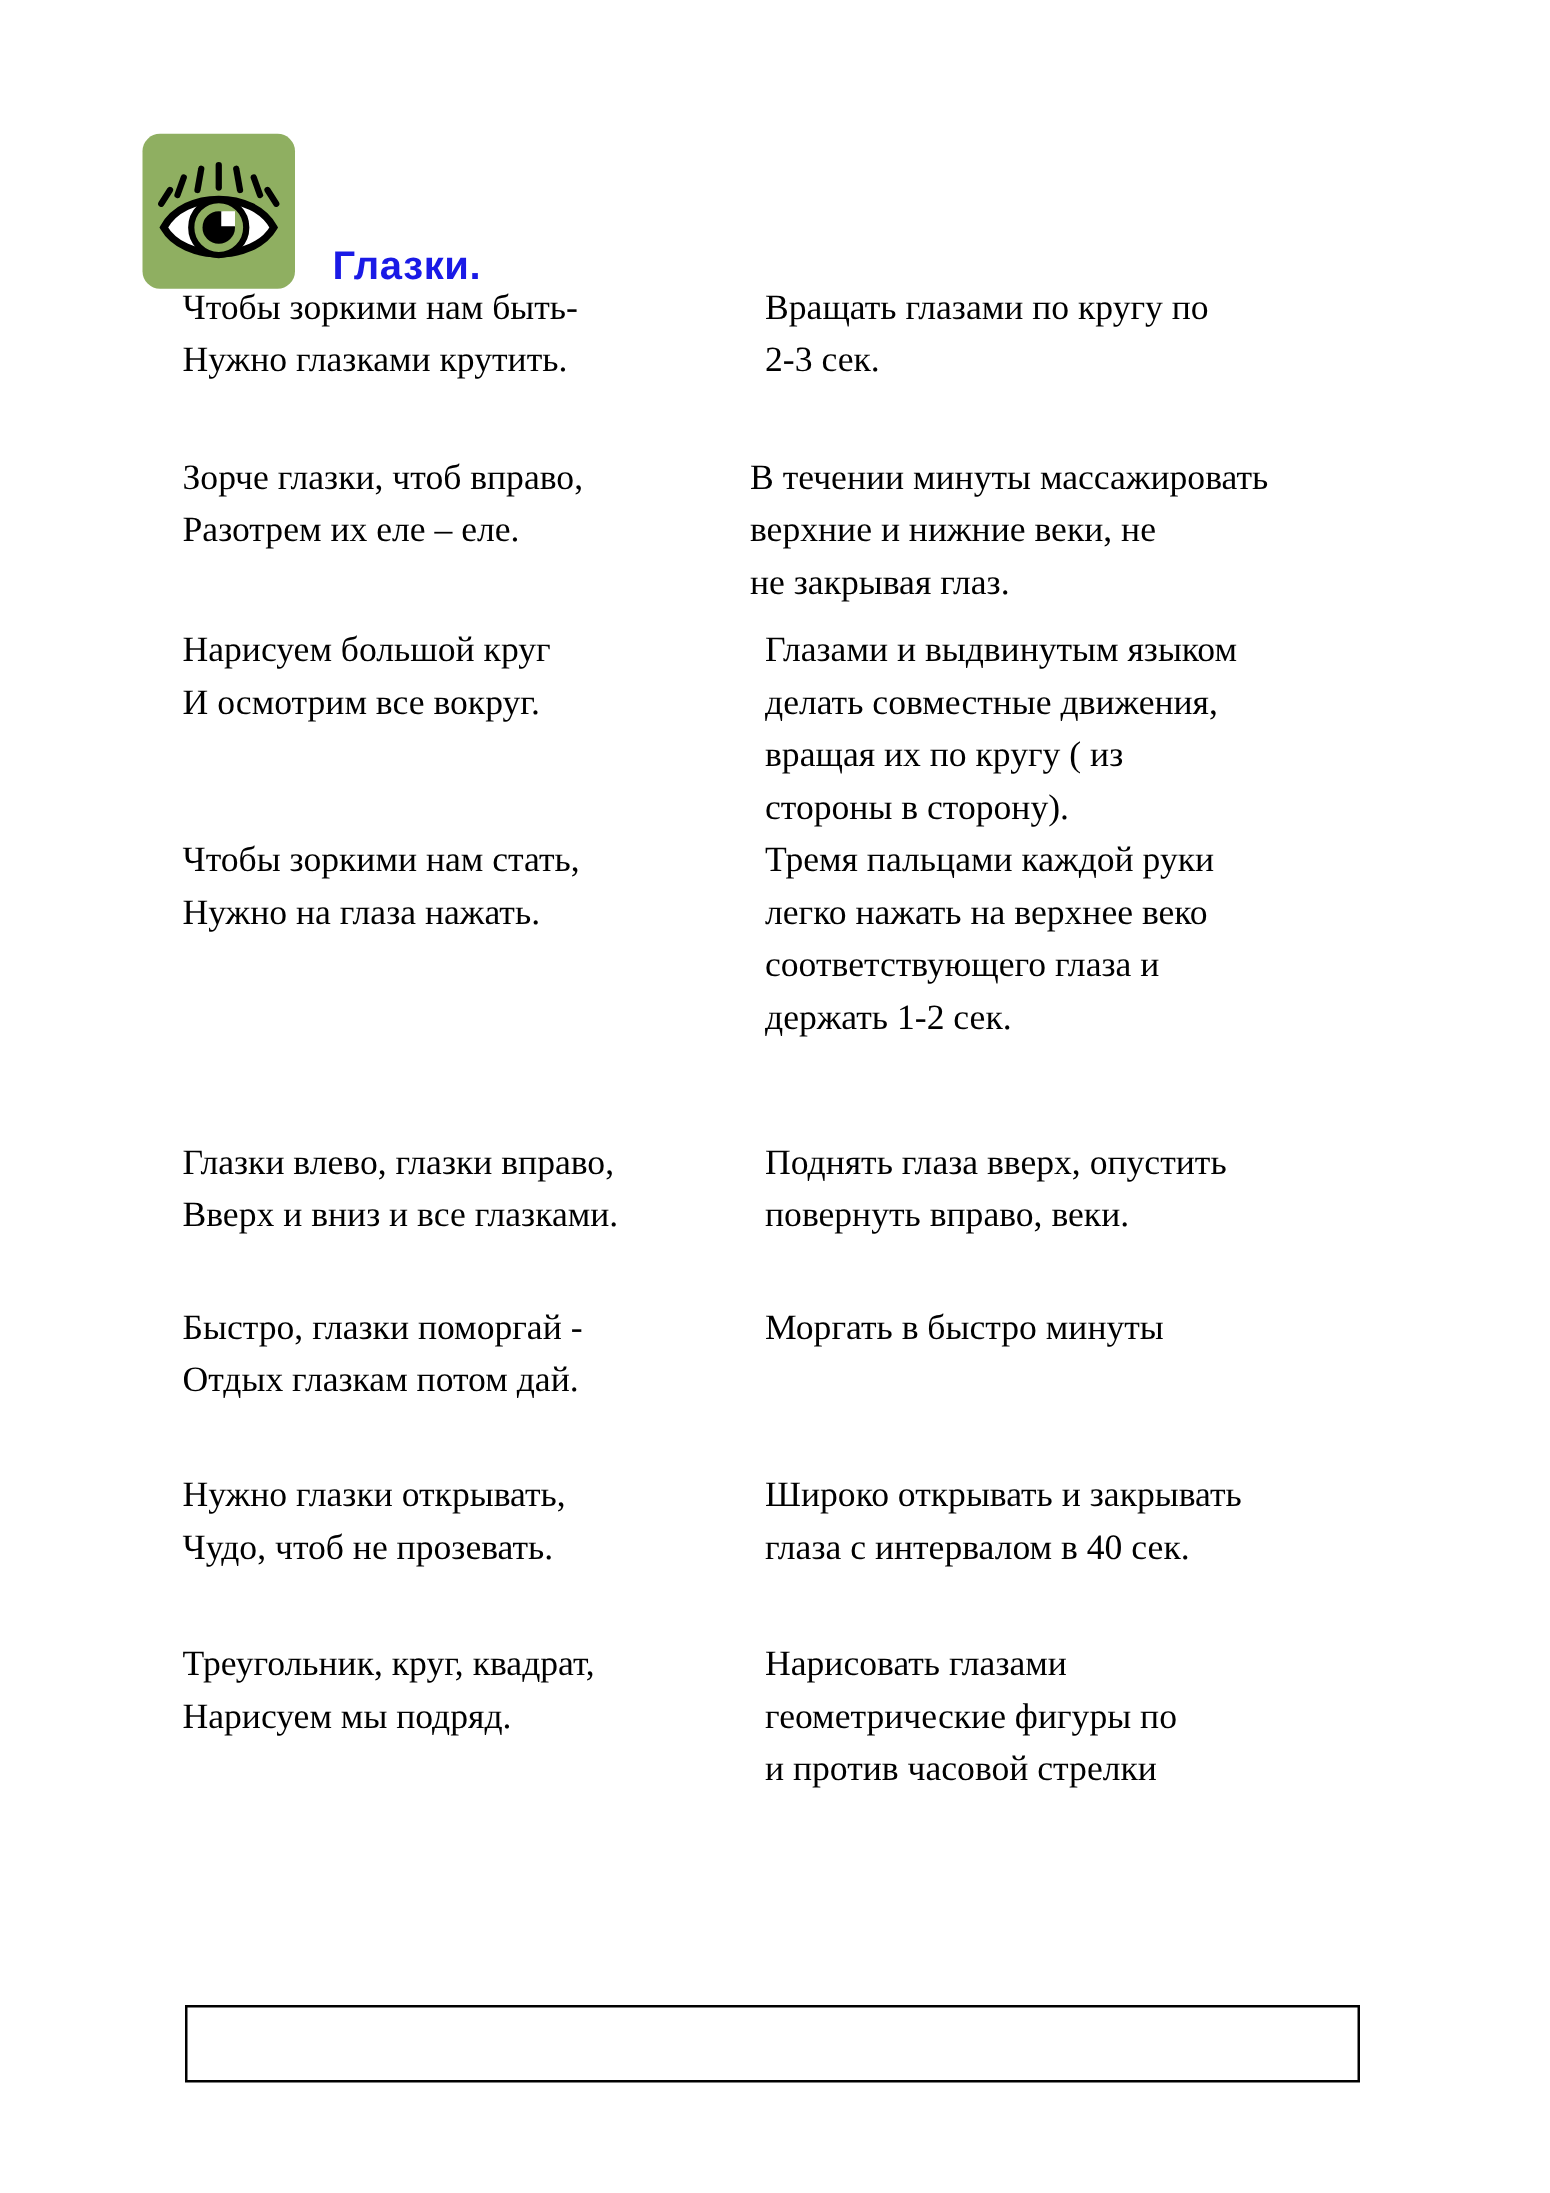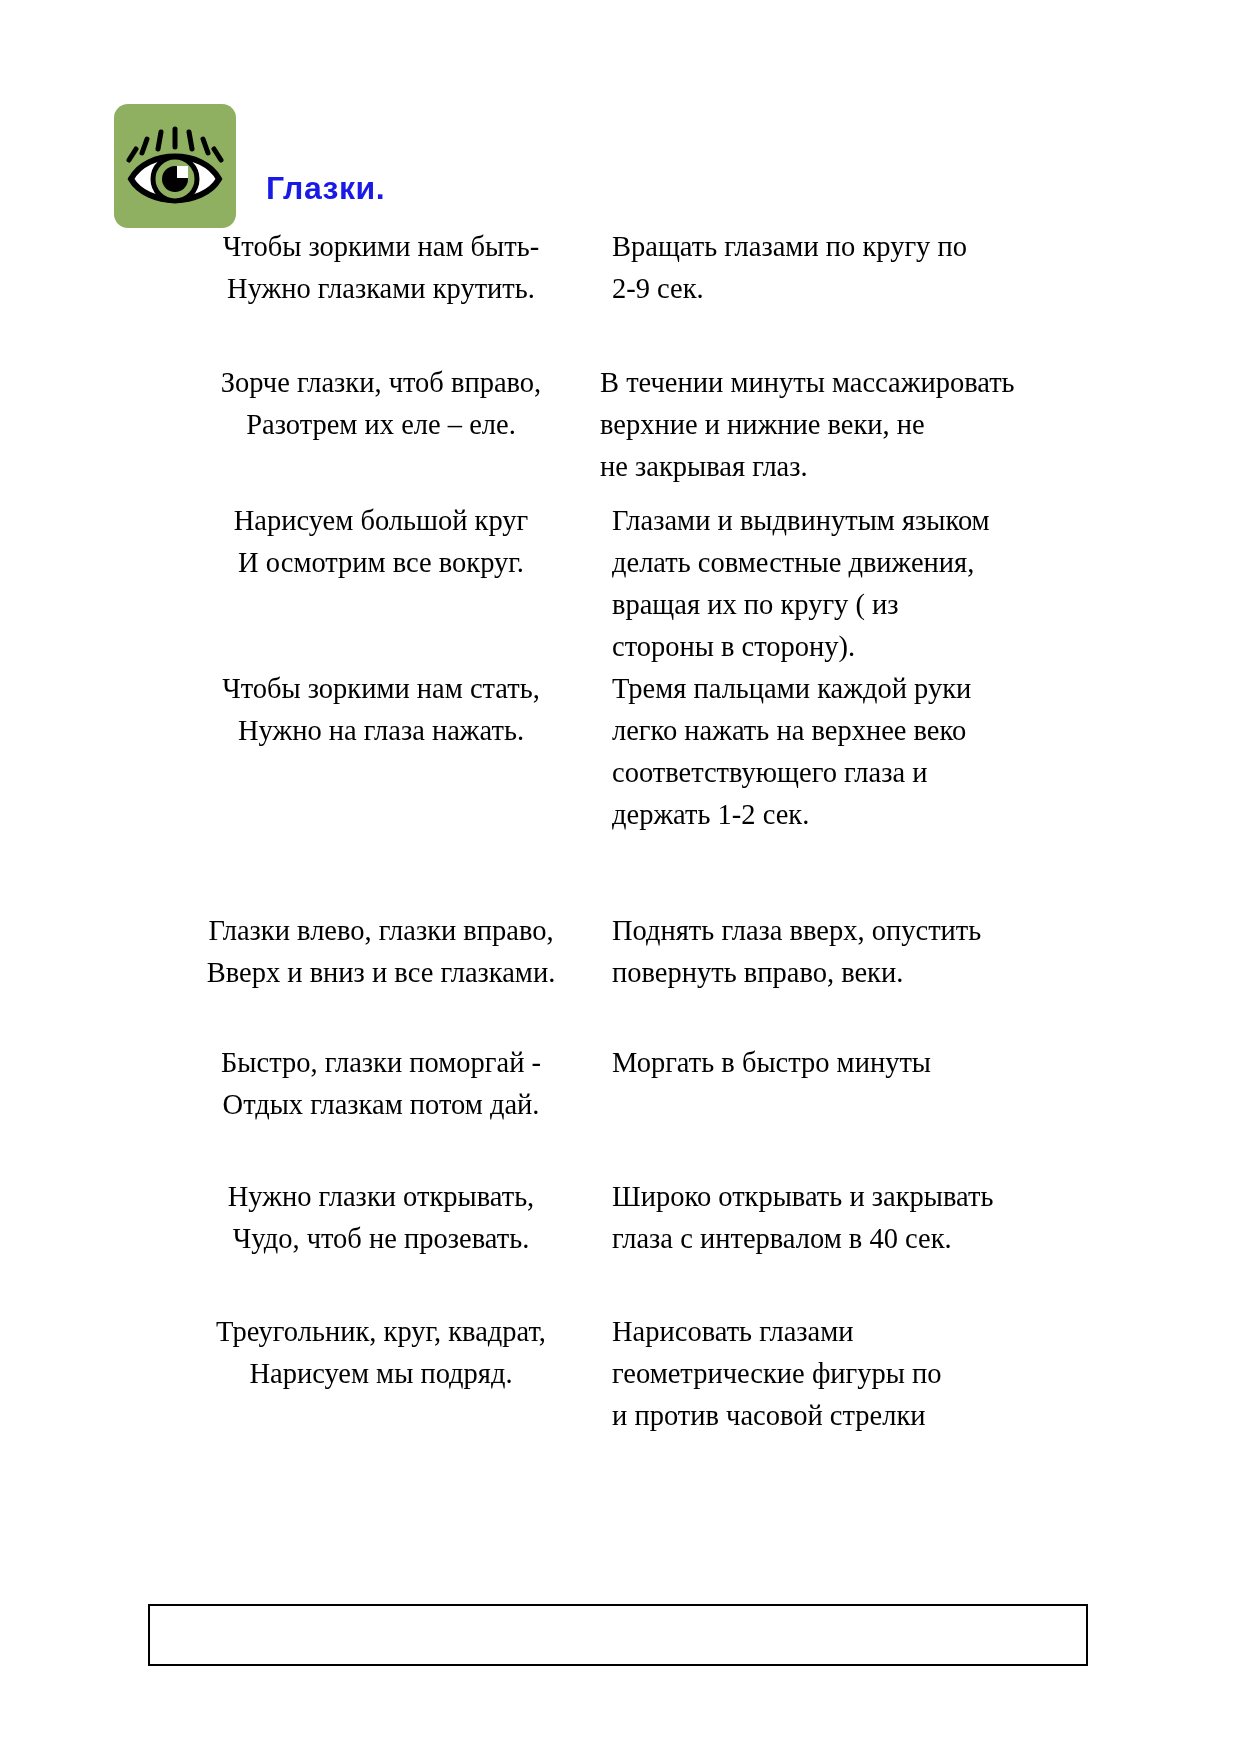--- a/index.html
+++ b/index.html
@@ -26,21 +26,21 @@
   }
 
   
   .header {
     position: absolute;
     left: 114px;
     top: 101px;
     width: 900px;
     height: 130px;
     display: flex;
-    align-items: center;
+    align-items: flex-end;
   }
 
   .icon-tile {
     width: 122px;
     height: 124px;
     background: #8faf61;
     border-radius: 14px;
     display: flex;
     align-items: center;
     justify-content: center;
@@ -78,21 +78,20 @@
     width: 1240px;
   }
 
   .col-left {
     position: absolute;
     left: 146px;
     width: 470px;
     font-size: 28.5px;
     line-height: 1.47;
     white-space: pre-line;
-    text-align: center;
   }
 
   .col-right {
     position: absolute;
     left: 612px;
     width: 470px;
     font-size: 28.5px;
     line-height: 1.47;
     white-space: pre-line;
   }
@@ -139,21 +138,21 @@
     </div>
     <div class="header-title">Глазки.</div>
   </div>
 
   <div class="rows">
 
     <div class="row" style="top:226px;">
       <div class="col-left">Чтобы зоркими нам быть-
 Нужно глазками крутить.</div>
       <div class="col-right">Вращать глазами по кругу по
-2-9 сек.</div>
+2-3 сек.</div>
     </div>
 
     <div class="row" style="top:362px;">
       <div class="col-left">Зорче глазки, чтоб вправо,
 Разотрем их еле – еле.</div>
       <div class="col-right" style="left:600px;width:500px;">В течении минуты массажировать
  верхние и нижние веки, не
 не закрывая глаз.</div>
     </div>
 

